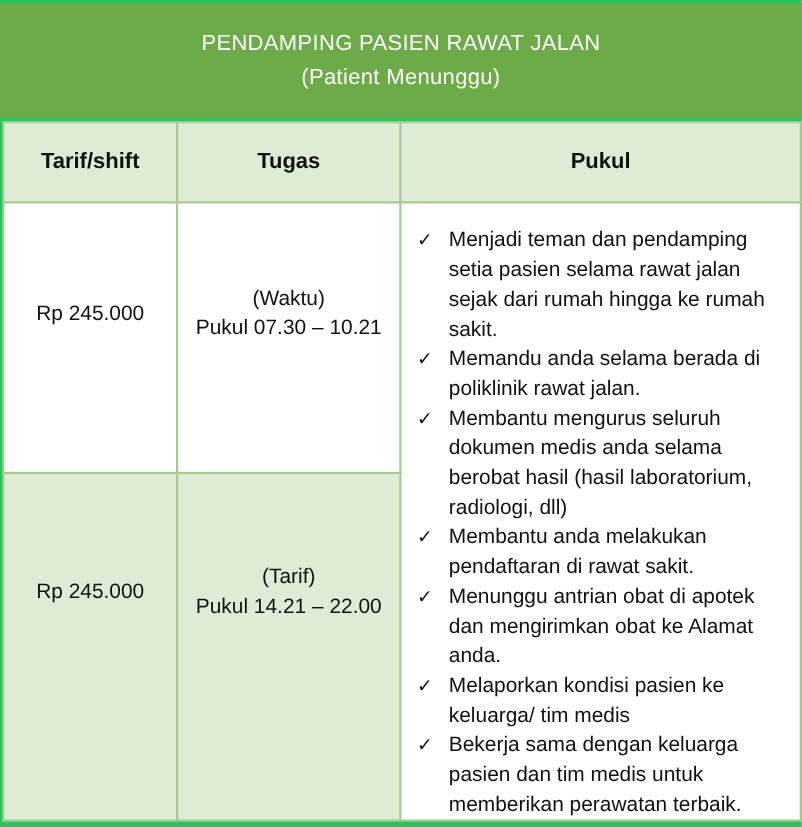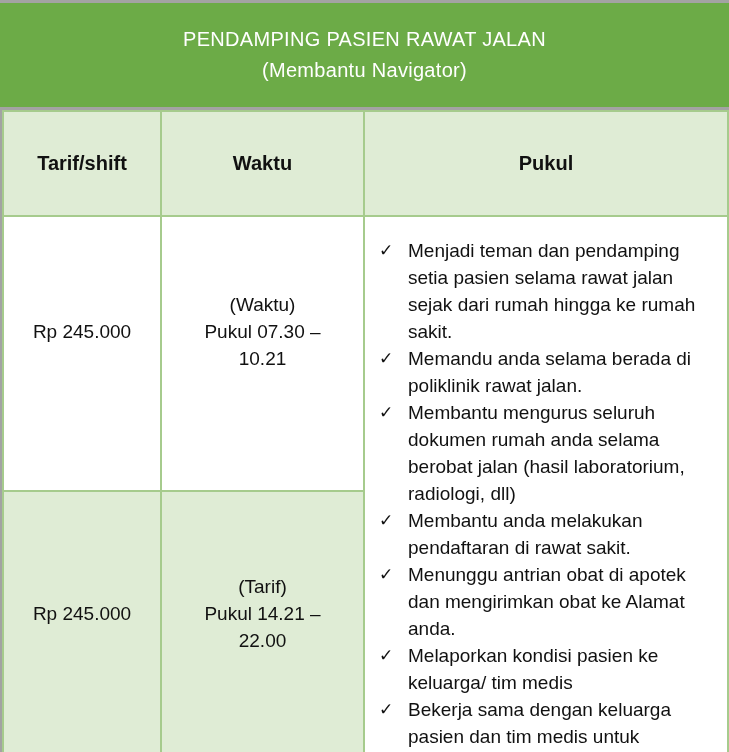--- a/index.html
+++ b/index.html
@@ -1,20 +1,20 @@
 <!DOCTYPE html>
 <html><head>
 <meta charset="utf-8">
 <style>
   html, body { margin: 0; padding: 0; background: #ffffff; }
   .page {
     position: relative;
     width: 729px;
     height: 752px;
-    background: #a3a3a3;
+    background: #22c55e;
     overflow: hidden;
     font-family: "Liberation Sans", sans-serif;
     color: #1a1a1a;
   }
   .banner {
     position: absolute;
     top: 3px; left: 0;
     width: 729px; height: 104px;
     background: #6cab47;
     color: #ffffff;
@@ -32,21 +32,21 @@
     top: 110px; left: 2px;
     width: 725px;
     border-collapse: collapse;
     table-layout: fixed;
   }
   col.c1 { width: 158px; }
   col.c2 { width: 203px; }
   col.c3 { width: 364px; }
   .price-table th, .price-table td {
     border: 2px solid #a6cb8d;
-    padding: 16px;
+    padding: 0;
   }
   .price-table th {
     background: #dfecd5;
     height: 71px;
     font-size: 20px;
     font-weight: bold;
     color: #111111;
     text-align: center;
     vertical-align: middle;
   }
@@ -85,33 +85,33 @@
   }
   .tugas-text { flex: 1; }
 </style>
 </head>
 <body>
 
 <div class="page">
 
   <div class="banner">
     <div>PENDAMPING PASIEN RAWAT JALAN</div>
-    <div>(Membantu Navigator)</div>
+    <div>(Patient Menunggu)</div>
   </div>
 
   <table class="price-table">
     <colgroup>
         <col class="c1">
         <col class="c2">
         <col class="c3">
       </colgroup>
     <thead>
       <tr>
         <th>Tarif/shift</th>
-        <th>Waktu</th>
+        <th>Tugas</th>
         <th>Pukul</th>
       </tr>
     </thead>
     <tbody>
       <tr class="row-pagi">
         <td class="cell-tarif">
           <div class="cell-inner">Rp 245.000</div>
         </td>
         <td class="cell-waktu">
           <div class="cell-inner">
@@ -124,21 +124,21 @@
             <li class="tugas-item">
               <span class="check">✓</span>
               <span class="tugas-text">Menjadi teman dan pendamping setia pasien selama rawat jalan sejak dari rumah hingga ke rumah sakit.</span>
             </li>
             <li class="tugas-item">
               <span class="check">✓</span>
               <span class="tugas-text">Memandu anda selama berada di poliklinik rawat jalan.</span>
             </li>
             <li class="tugas-item">
               <span class="check">✓</span>
-              <span class="tugas-text">Membantu mengurus seluruh dokumen rumah anda selama berobat jalan (hasil laboratorium, radiologi, dll)</span>
+              <span class="tugas-text">Membantu mengurus seluruh dokumen medis anda selama berobat hasil (hasil laboratorium, radiologi, dll)</span>
             </li>
             <li class="tugas-item">
               <span class="check">✓</span>
               <span class="tugas-text">Membantu anda melakukan pendaftaran di rawat sakit.</span>
             </li>
             <li class="tugas-item">
               <span class="check">✓</span>
               <span class="tugas-text">Menunggu antrian obat di apotek dan mengirimkan obat ke Alamat anda.</span>
             </li>
             <li class="tugas-item">

